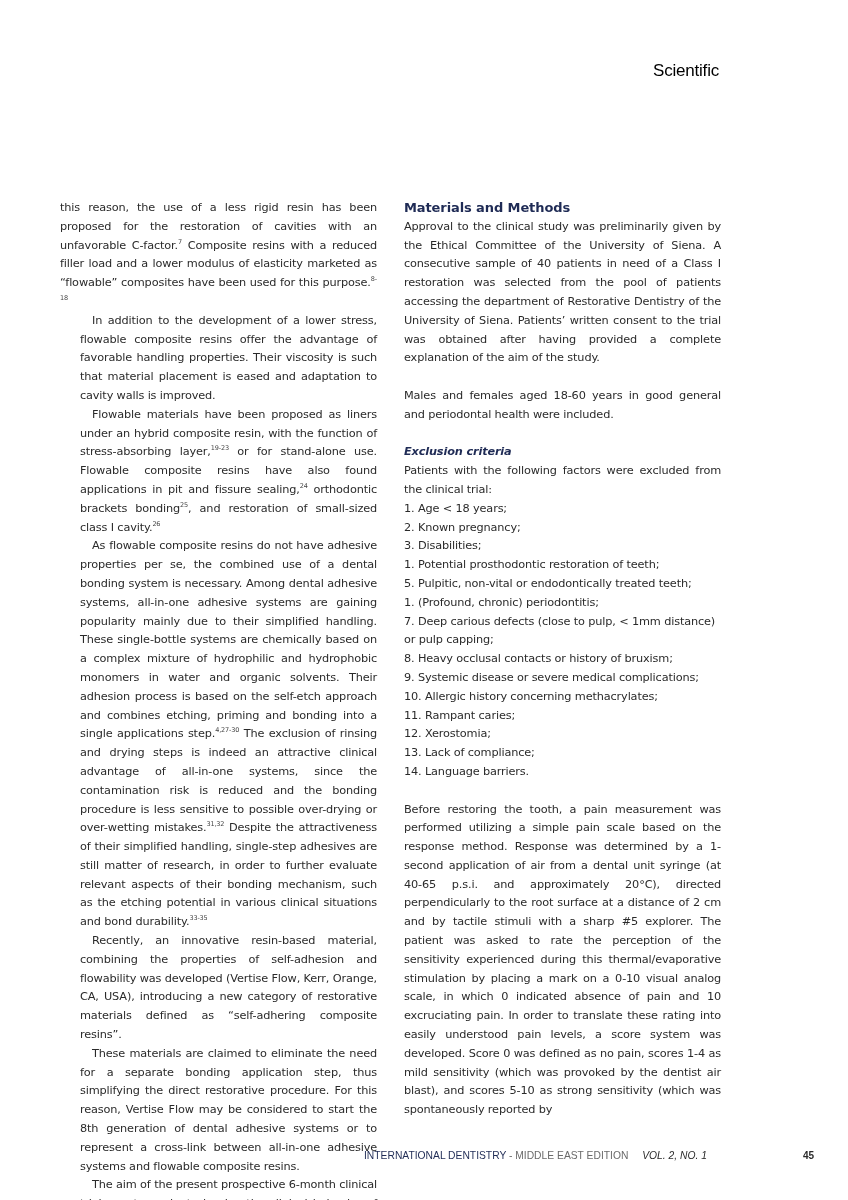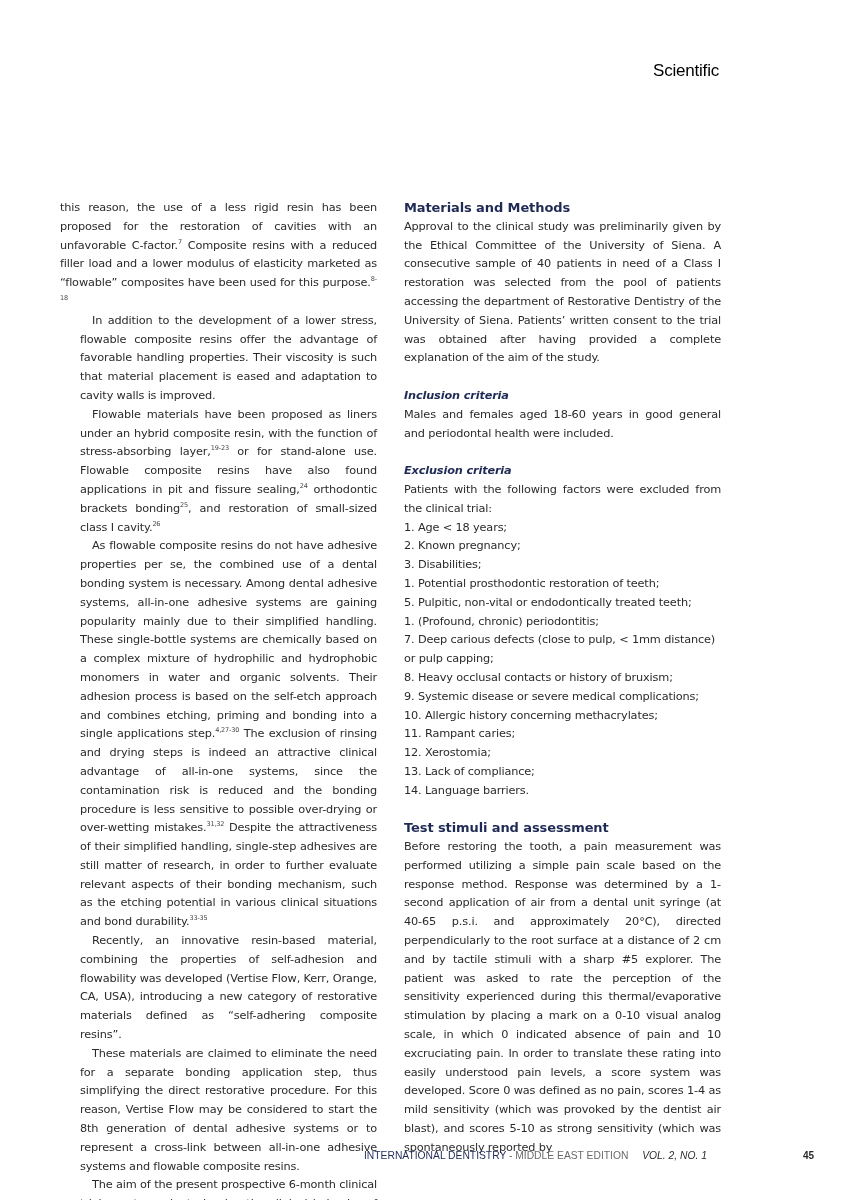--- a/index.html
+++ b/index.html
@@ -65,21 +65,20 @@
   </p>
   <p class="indent">Recently, an innovative resin-based material, combining the properties of self-adhesion and flowability was developed (Vertise Flow, Kerr, Orange, CA, USA), introducing a new category of restorative materials defined as “self-adhering composite resins”.</p>
   <p class="indent">These materials are claimed to eliminate the need for a separate bonding application step, thus simplifying the direct restorative procedure. For this reason, Vertise Flow may be considered to start the 8th generation of dental adhesive systems or to represent a cross-link between all-in-one adhesive systems and flowable composite resins.</p>
   <p class="indent">The aim of the present prospective 6-month clinical trial was to evaluate in vivo the clinical behavior of small-sized Class I restorations made with Vertise Flow.</p>
 </div>
 
 <div class="col right">
   <h2 class="heading">Materials and Methods</h2>
   <p>Approval to the clinical study was preliminarily given by the Ethical Committee of the University of Siena. A consecutive sample of 40 patients in need of a Class I restoration was selected from the pool of patients accessing the department of Restorative Dentistry of the University of Siena. Patients’ written consent to the trial was obtained after having provided a complete explanation of the aim of the study.</p>
   <div class="gap"></div>
-  <h3 class="subheading">Inclusion criteria</h3>
   <p>Males and females aged 18-60 years in good general and periodontal health were included.</p>
   <div class="gap"></div>
   <h3 class="subheading">Exclusion criteria</h3>
   <p>Patients with the following factors were excluded from the clinical trial:</p>
   <ol class="list">
     <li>1. Age &lt; 18 years;</li>
     <li>2. Known pregnancy;</li>
     <li>3. Disabilities;</li>
     <li>1. Potential prosthodontic restoration of teeth;</li>
     <li>5. Pulpitic, non-vital or endodontically treated teeth;</li>
@@ -87,21 +86,20 @@
     <li>7. Deep carious defects (close to pulp, &lt; 1mm distance) or pulp capping;</li>
     <li>8. Heavy occlusal contacts or history of bruxism;</li>
     <li>9. Systemic disease or severe medical complications;</li>
     <li>10. Allergic history concerning methacrylates;</li>
     <li>11. Rampant caries;</li>
     <li>12. Xerostomia;</li>
     <li>13. Lack of compliance;</li>
     <li>14. Language barriers.</li>
   </ol>
   <div class="gap"></div>
-  <h2 class="heading">Test stimuli and assessment</h2>
   <p>Before restoring the tooth, a pain measurement was performed utilizing a simple pain scale based on the response method. Response was determined by a 1-second application of air from a dental unit syringe (at 40-65 p.s.i. and approximately 20°C), directed perpendicularly to the root surface at a distance of 2 cm and by tactile stimuli with a sharp #5 explorer. The patient was asked to rate the perception of the sensitivity experienced during this thermal/evaporative stimulation by placing a mark on a 0-10 visual analog scale, in which 0 indicated absence of pain and 10 excruciating pain. In order to translate these rating into easily understood pain levels, a score system was developed. Score 0 was defined as no pain, scores 1-4 as mild sensitivity (which was provoked by the dentist air blast), and scores 5-10 as strong sensitivity (which was spontaneously reported by</p>
 </div>
 
 <div class="footer">
   <span>INTERNATIONAL DENTISTRY</span><span class="edition"> - MIDDLE EAST EDITION</span>
   <span class="vol">VOL. 2, NO. 1</span>
 </div>
 <div class="page-num">45</div>
 
 </body></html>

